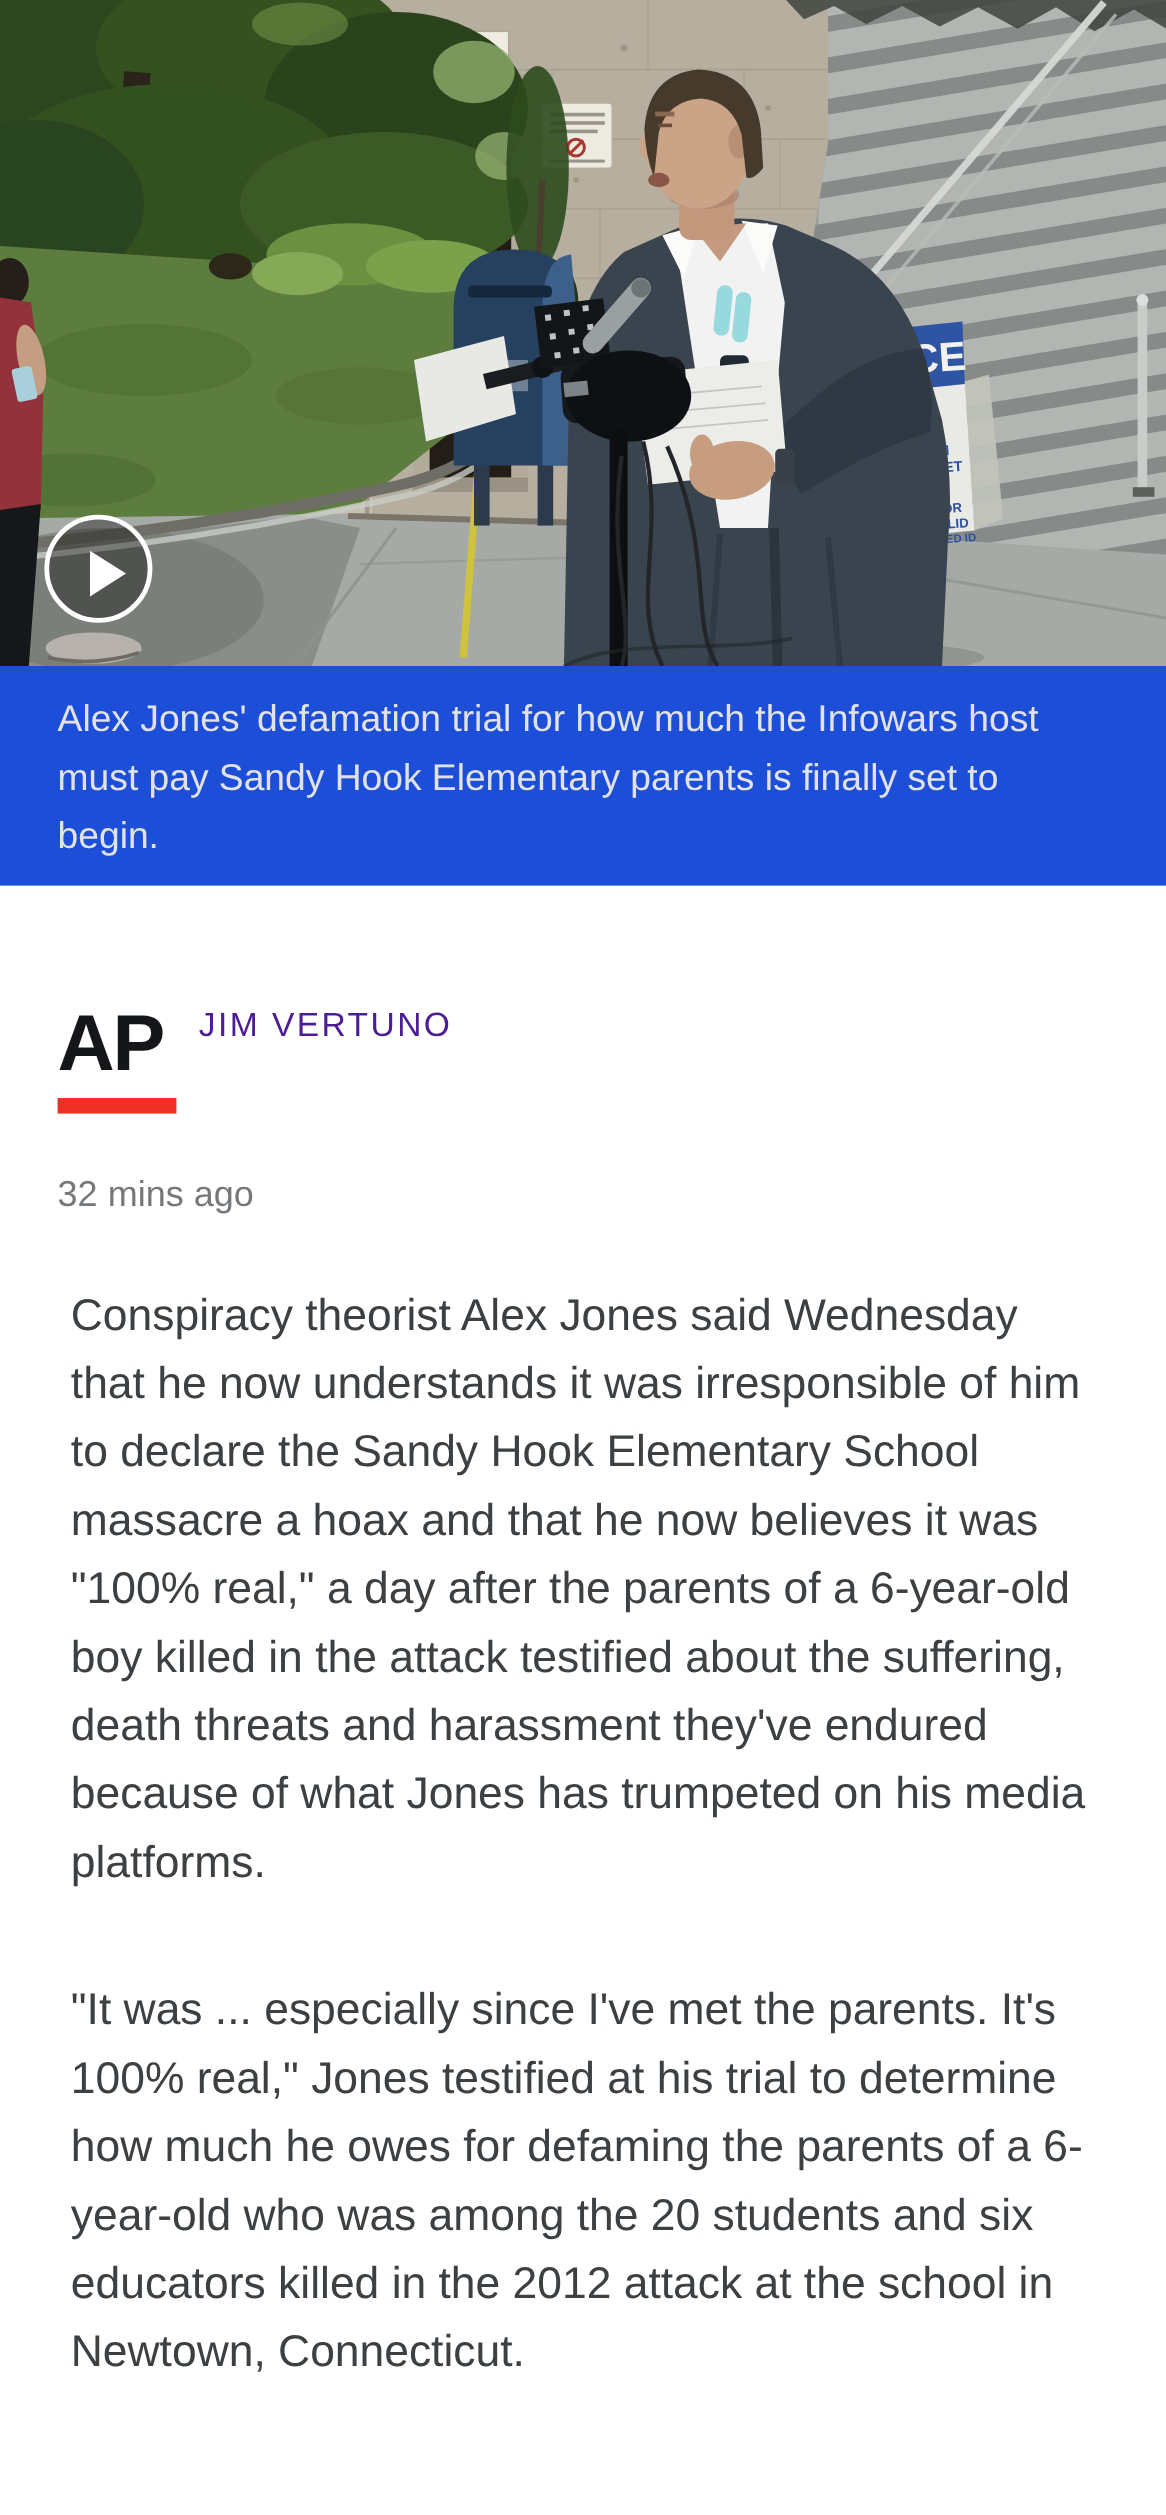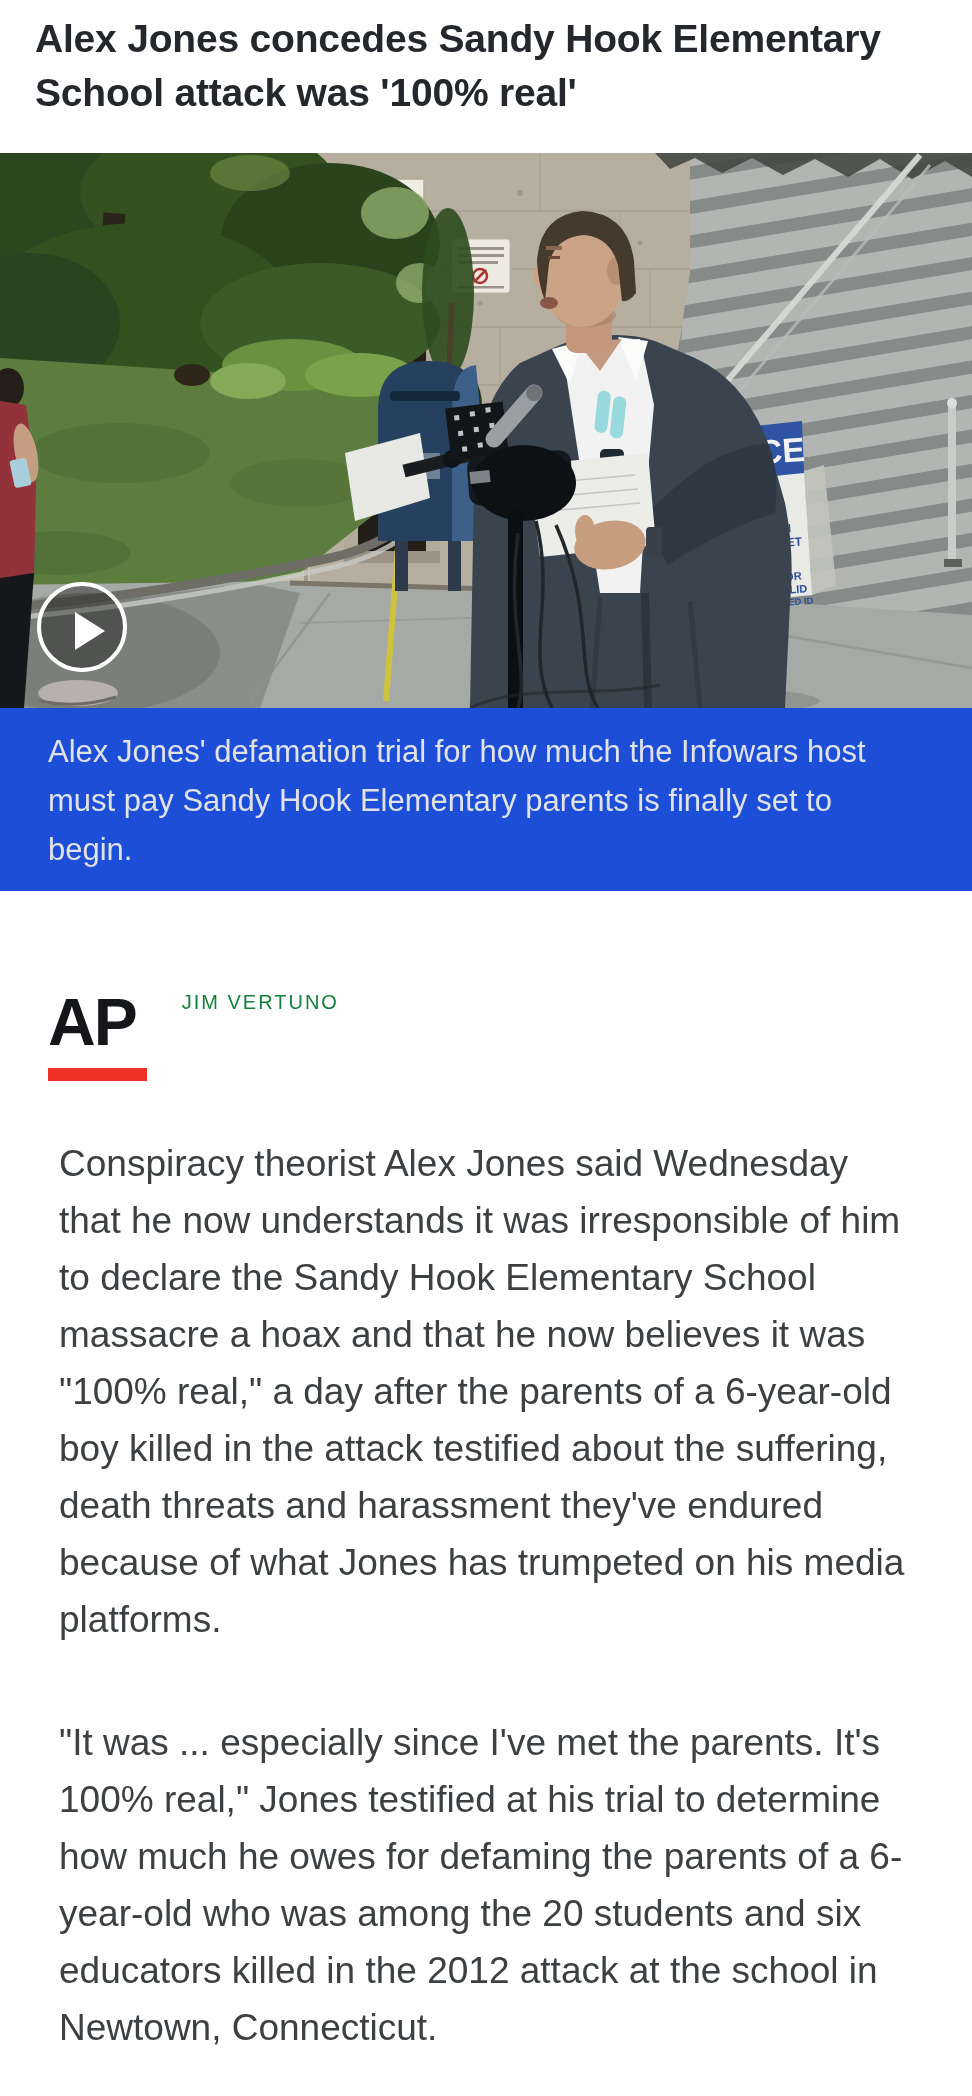--- a/index.html
+++ b/index.html
@@ -17,37 +17,34 @@
   .play-tri{position:absolute;left:34px;top:26px;width:0;height:0;
     border-top:19px solid transparent;border-bottom:19px solid transparent;border-left:30px solid #ffffff;}
 
   
   .caption{background:#1d4ed8;color:#e0e2e6;padding:19px 48px 17px 48px;font-size:31px;line-height:49px;}
 
   
   .byline{margin:100px 48px 0 48px;}
   .byline-row{display:flex;align-items:flex-start;}
   .ap-logo{font-size:66px;line-height:0.95;font-weight:900;color:#141619;letter-spacing:-2px;}
-  .ap-author{margin-left:46px;font-size:20px;color:#15803d;letter-spacing:2px;}
+  .ap-author{margin-left:30px;font-size:28px;color:#4c1d95;letter-spacing:2px;}
   .ap-bar{width:99px;height:13px;background:#ee3124;margin-top:14px;}
   .timestamp{margin:50px 48px 0 48px;font-size:30px;line-height:35px;color:#74787b;}
 
   
   .article-body{margin:54px 44px 0 48px;font-size:37px;line-height:57px;color:#3c4043;}
   .article-body p{margin:11px;}
   .article-body p + p{margin-top:66px;}
 </style>
 </head>
 <body>
 
 <div class="page">
 
-  <div class="headline">
-    <h1>Alex Jones concedes Sandy Hook Elementary School attack was '100% real'</h1>
-  </div>
 
   <div class="video-wrap">
     <svg width="972" height="555" viewBox="0 0 972 555" xmlns="http://www.w3.org/2000/svg">
       <defs>
         <clipPath id="stairsClip">
             <polygon points="690,0 972,0 972,472 650,472 662,300 690,120"></polygon>
           </clipPath>
       </defs>
 
       <g>
@@ -314,19 +311,20 @@
   <div class="caption">Alex Jones' defamation trial for how much the Infowars host must pay Sandy Hook Elementary parents is finally set to begin.</div>
 
   <div class="byline">
     <div class="byline-row">
       <div class="ap-logo">AP</div>
       <div class="ap-author">JIM VERTUNO</div>
     </div>
     <div class="ap-bar"></div>
   </div>
 
+  <div class="timestamp">32 mins ago</div>
 
   <div class="article-body">
     <p>Conspiracy theorist Alex Jones said Wednesday that he now understands it was irresponsible of him to declare the Sandy Hook Elementary School massacre a hoax and that he now believes it was "100% real," a day after the parents of a 6-year-old boy killed in the attack testified about the suffering, death threats and harassment they've endured because of what Jones has trumpeted on his media platforms.</p>
     <p>"It was ... especially since I've met the parents. It's 100% real," Jones testified at his trial to determine how much he owes for defaming the parents of a 6-year-old who was among the 20 students and six educators killed in the 2012 attack at the school in Newtown, Connecticut.</p>
   </div>
 
 </div>
 
 </body></html>

